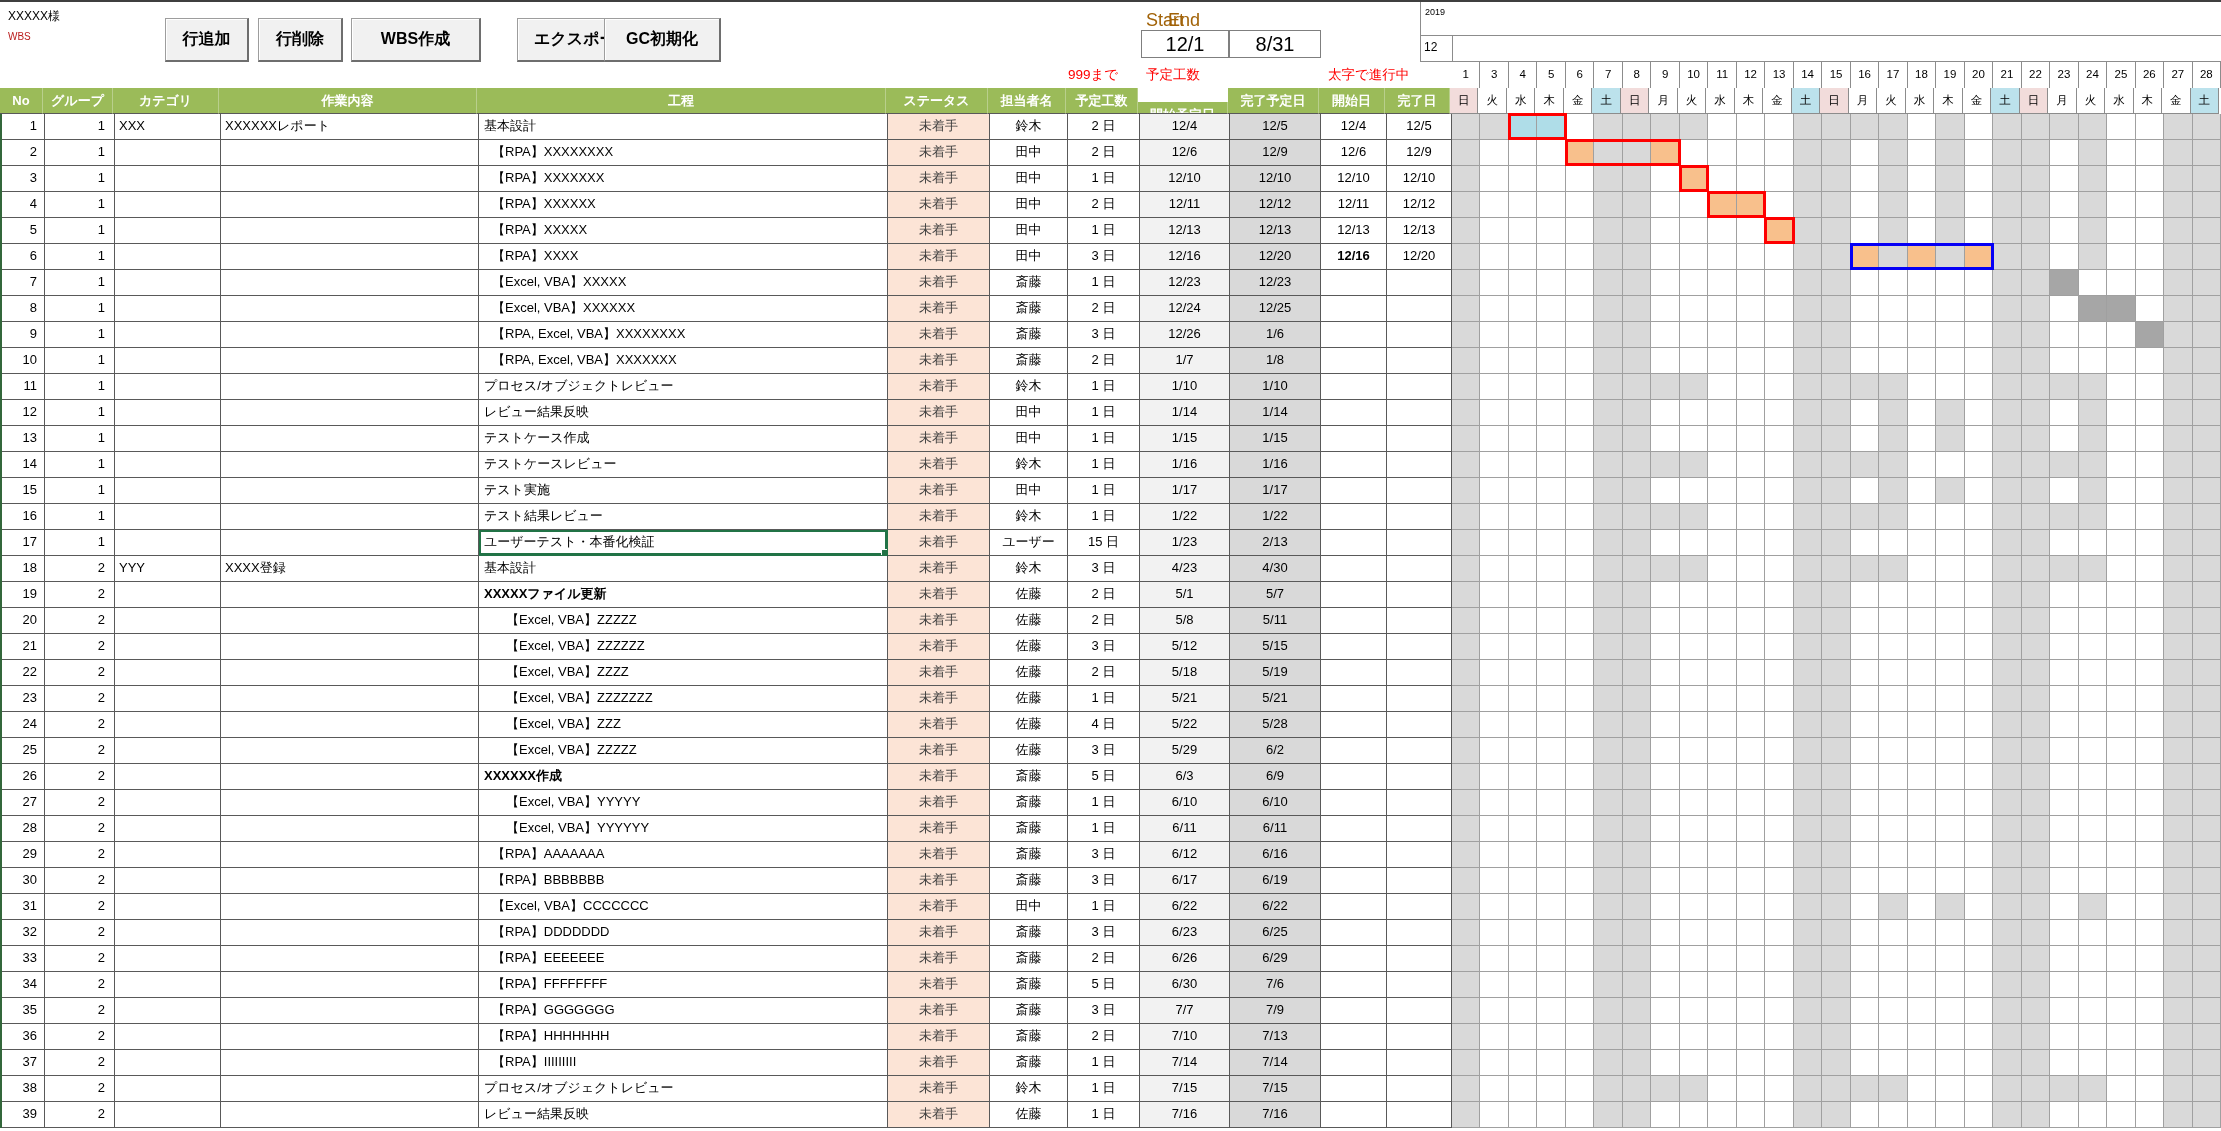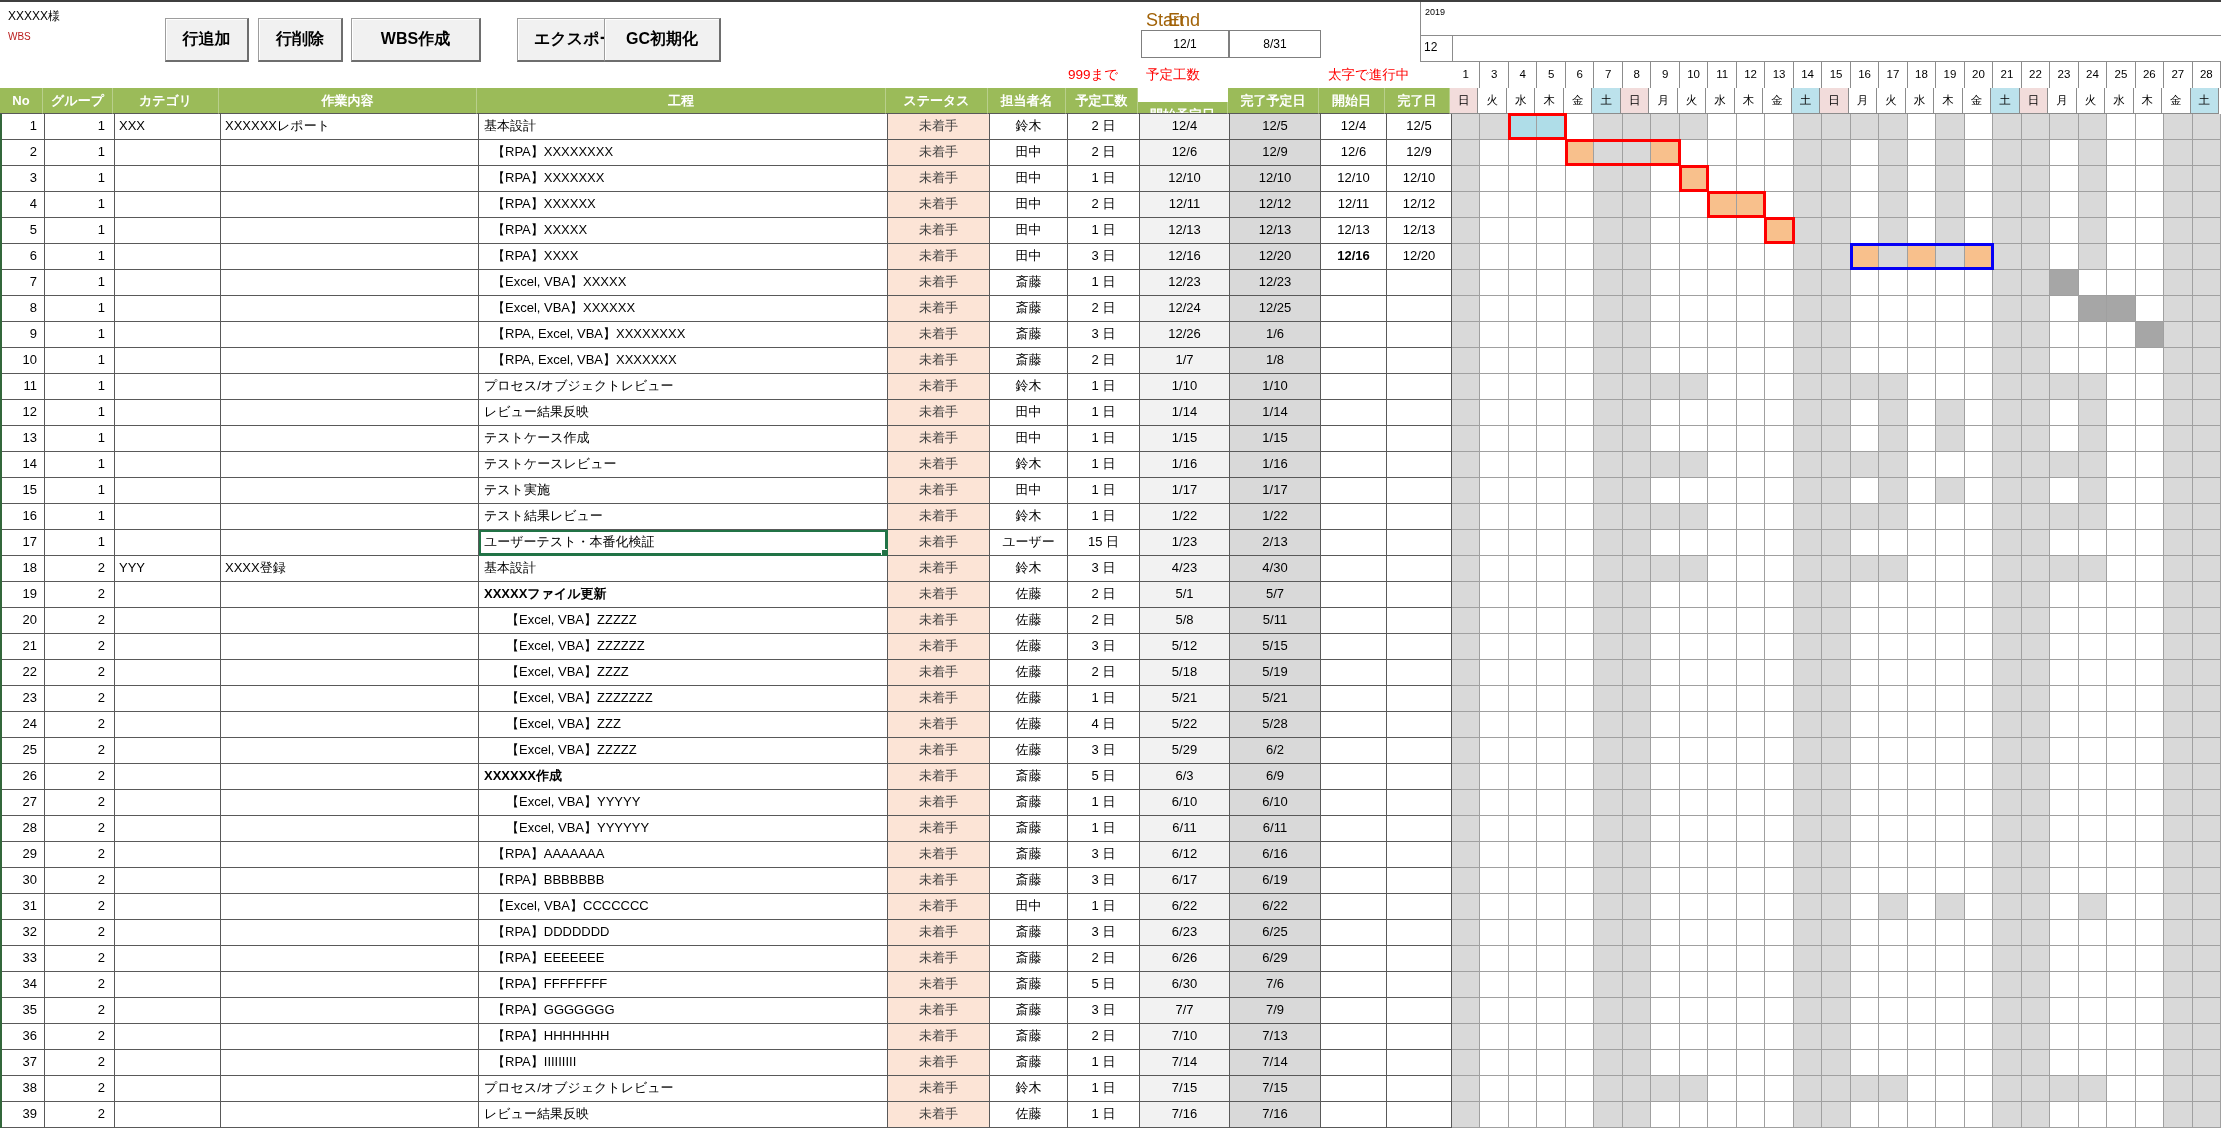--- a/index.html
+++ b/index.html
@@ -10,21 +10,21 @@
 
   
   .title1 { position:absolute; left:8px; top:6px; font-size:12px; color:#000; }
   .title2 { position:absolute; left:8px; top:29px; font-size:10px; color:#b91c1c; }
   .btn { position:absolute; top:16px; height:44px; background:#f1f1f1;
          border:1px solid #9d9d9d; border-right:2px solid #6e6e6e; border-bottom:2px solid #6e6e6e;
          box-shadow:inset 1px 1px 0 #ffffff; font-weight:bold; font-size:16px; color:#000;
          text-align:center; cursor:pointer; font-family:inherit; }
   .range-label { position:absolute; top:8px; font-size:18px; color:#a16207; }
   .range-box { position:absolute; top:28px; height:28px; border:1px solid #7f7f7f;
-               font-size:12px; text-align:center; line-height:26px; background:#fff; }
+               font-size:20px; text-align:center; line-height:26px; background:#fff; }
   .note { position:absolute; top:64px; font-size:13.5px; color:#ff0000; white-space:nowrap; }
 
   
   .year  { position:absolute; left:1425px; top:5px; font-size:9px; color:#000; }
   .vline-year { position:absolute; left:1420px; top:0; width:1px; height:60px; background:#8c8c8c; }
   .monthrow { position:absolute; left:1420px; top:33px; width:801px; height:27px;
               border-top:1px solid #8c8c8c; border-bottom:1px solid #8c8c8c; }
   .monthrow .sep { position:absolute; left:32px; top:0; bottom:0; width:1px; background:#8c8c8c; }
   .month { position:absolute; left:4px; top:4px; font-size:12px; color:#000; }
   .daynums { position:absolute; left:1452px; top:60px; width:769px; height:26px; display:flex; }

